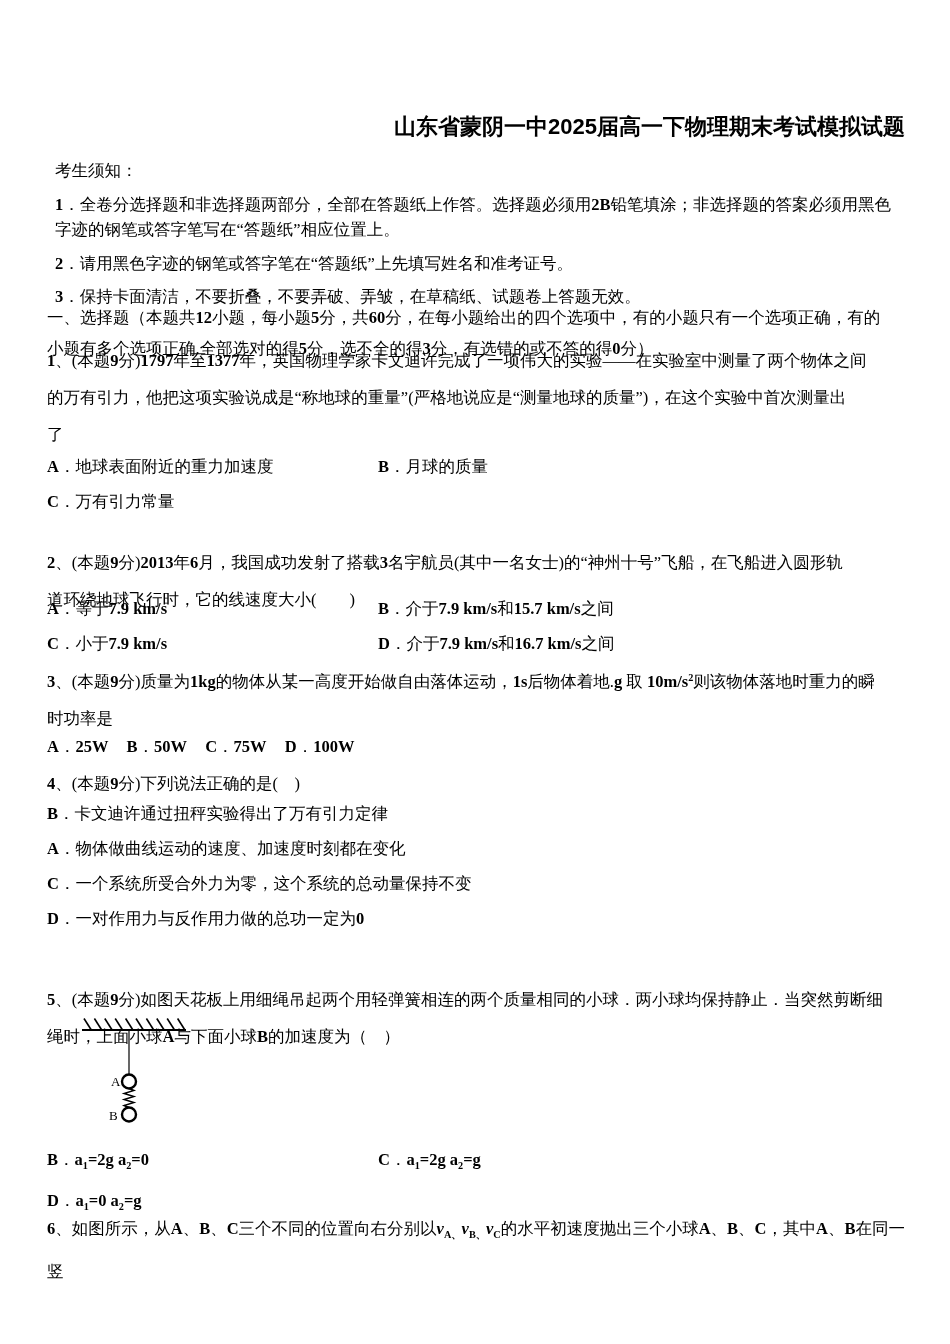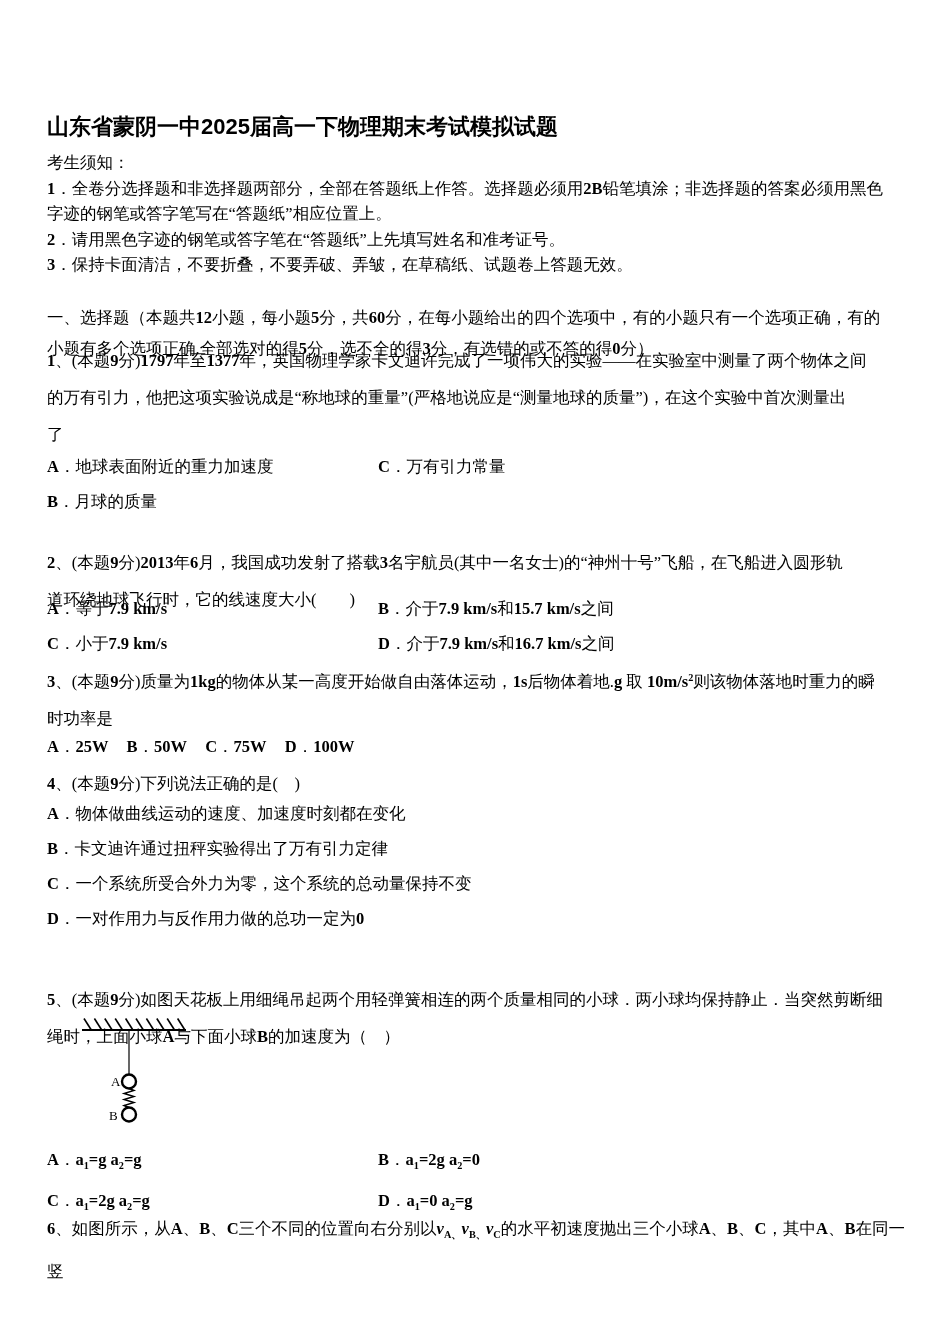--- a/index.html
+++ b/index.html
@@ -9,28 +9,28 @@
     width: 950px;
     height: 1344px;
     overflow: hidden;
     color: #000;
     font-family: "Liberation Serif", "DejaVu Serif", serif;
     font-size: 16.5px;
   }
   .abs { position: absolute; left: 47px; width: 858px; }
   .title {
     top: 112px;
-    text-align: left;
+    text-align: right;
     font-family: "Liberation Sans", "DejaVu Sans", sans-serif;
     font-weight: bold;
     font-size: 22px;
     line-height: 30px;
   }
   .notice  { top: 150px; line-height: 25.5px; }
-  .notice p { margin: 0; }
+  .notice p { margin: 8px; }
   .section { top: 302px; line-height: 31px; }
   .stem    { line-height: 37px; }
   .opts    { line-height: 35px; }
   .grid2   { display: grid; grid-template-columns: 331px 1fr; }
   .inline-opts span { margin-right: 14px; }
   .vlist span { display: block; }
   sub, sup { font-size: 0.62em; }
   .fig { position: absolute; left: 80px; top: 1014px; width: 110px; height: 118px; }
   .fig svg line, .fig svg polyline { stroke: #000; }
   .fig svg circle { stroke: #000; fill: #fff; }
@@ -50,44 +50,44 @@
   <p><b>1</b>．全卷分选择题和非选择题两部分，全部在答题纸上作答。选择题必须用<b>2B</b>铅笔填涂；非选择题的答案必须用黑色<br>字迹的钢笔或答字笔写在“答题纸”相应位置上。</p>
   <p><b>2</b>．请用黑色字迹的钢笔或答字笔在“答题纸”上先填写姓名和准考证号。</p>
   <p><b>3</b>．保持卡面清洁，不要折叠，不要弄破、弄皱，在草稿纸、试题卷上答题无效。</p>
 </div>
 
 <div class="abs section">一、选择题（本题共<b>12</b>小题，每小题<b>5</b>分，共<b>60</b>分，在每小题给出的四个选项中，有的小题只有一个选项正确，有的<br>小题有多个选项正确.全部选对的得<b>5</b>分，选不全的得<b>3</b>分，有选错的或不答的得<b>0</b>分）</div>
 
 <div class="abs stem" style="top:342px"><b>1</b>、(本题<b>9</b>分)<b>1797</b>年至<b>1377</b>年，英国物理学家卡文迪许完成了一项伟大的实验——在实验室中测量了两个物体之间<br>的万有引力，他把这项实验说成是“称地球的重量”(严格地说应是“测量地球的质量”)，在这个实验中首次测量出<br>了</div>
 <div class="abs opts grid2" style="top:449px">
   <span><b>A</b>．地球表面附近的重力加速度</span>
+  <span><b>B</b>．月球的质量</span>
   <span><b>C</b>．万有引力常量</span>
-  <span><b>B</b>．月球的质量</span>
 </div>
 
 <div class="abs stem" style="top:544px"><b>2</b>、(本题<b>9</b>分)<b>2013</b>年<b>6</b>月，我国成功发射了搭载<b>3</b>名宇航员(其中一名女士)的“神州十号”飞船，在飞船进入圆形轨<br>道环绕地球飞行时，它的线速度大小(　　)</div>
 <div class="abs opts grid2" style="top:591px">
   <span><b>A</b>．等于<b>7.9 km/s</b></span>
   <span><b>B</b>．介于<b>7.9 km/s</b>和<b>15.7 km/s</b>之间</span>
   <span><b>C</b>．小于<b>7.9 km/s</b></span>
   <span><b>D</b>．介于<b>7.9 km/s</b>和<b>16.7 km/s</b>之间</span>
 </div>
 
 <div class="abs stem" style="top:658px"><b>3</b>、(本题<b>9</b>分)质量为<b>1kg</b>的物体从某一高度开始做自由落体运动，<b>1s</b>后物体着地.<b>g</b> 取 <b>10m/s<sup>2</sup></b>则该物体落地时重力的瞬<br>时功率是</div>
 <div class="abs opts inline-opts" style="top:729px">
   <span><b>A</b>．<b>25W</b></span>
   <span><b>B</b>．<b>50W</b></span>
   <span><b>C</b>．<b>75W</b></span>
   <span><b>D</b>．<b>100W</b></span>
 </div>
 
 <div class="abs stem" style="top:765px"><b>4</b>、(本题<b>9</b>分)下列说法正确的是(　)</div>
 <div class="abs opts vlist" style="top:796px">
+  <span><b>B</b>．卡文迪许通过扭秤实验得出了万有引力定律</span>
   <span><b>A</b>．物体做曲线运动的速度、加速度时刻都在变化</span>
-  <span><b>B</b>．卡文迪许通过扭秤实验得出了万有引力定律</span>
   <span><b>C</b>．一个系统所受合外力为零，这个系统的总动量保持不变</span>
   <span><b>D</b>．一对作用力与反作用力做的总功一定为<b>0</b></span>
 </div>
 
 <div class="abs stem" style="top:981px"><b>5</b>、(本题<b>9</b>分)如图天花板上用细绳吊起两个用轻弹簧相连的两个质量相同的小球．两小球均保持静止．当突然剪断细<br>绳时，上面小球<b>A</b>与下面小球<b>B</b>的加速度为（　）</div>
 
 <div class="fig">
   <svg width="110" height="118" viewBox="0 0 110 118">
     <g stroke="#000" stroke-width="1.6">
       <line x1="4" y1="4.5" x2="11" y2="15.5"></line>
@@ -105,19 +105,18 @@
     <line x1="49" y1="16" x2="49" y2="60" stroke-width="1.2"></line>
     <circle cx="49" cy="67.5" r="7" stroke-width="2.4"></circle>
     <polyline fill="none" stroke-width="1.4" points="49,74.5 54,76.5 44,79.5 54,82.5 44,85.5 54,88.5 44,91.5 49,93.5"></polyline>
     <circle cx="49" cy="100.5" r="7" stroke-width="2.4"></circle>
     <text x="31" y="72">A</text>
     <text x="29" y="105.5">B</text>
   </svg>
 </div>
 
 <div class="abs opts grid2" style="top:1142px">
-  <span><b>A</b>．<b>a<sub>1</sub>=g a<sub>2</sub>=g</b></span>
   <span><b>B</b>．<b>a<sub>1</sub>=2g a<sub>2</sub>=0</b></span>
   <span><b>C</b>．<b>a<sub>1</sub>=2g a<sub>2</sub>=g</b></span>
   <span><b>D</b>．<b>a<sub>1</sub>=0 a<sub>2</sub>=g</b></span>
 </div>
 
 <div class="abs stem" style="top:1210px"><b>6</b>、如图所示，从<b>A</b>、<b>B</b>、<b>C</b>三个不同的位置向右分别以<b><i>v</i></b><sub><b>A、</b></sub><b><i>v</i></b><sub><b>B、</b></sub><b><i>v</i></b><sub><b>C</b></sub>的水平初速度抛出三个小球<b>A</b>、<b>B</b>、<b>C</b>，其中<b>A</b>、<b>B</b>在同一竖</div>
 
 </body></html>

